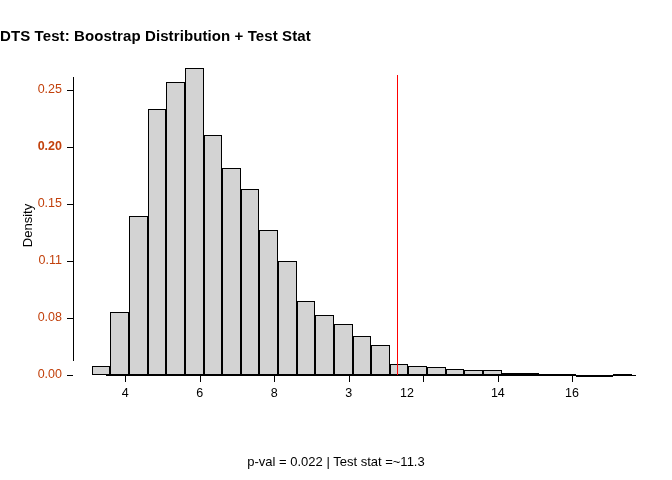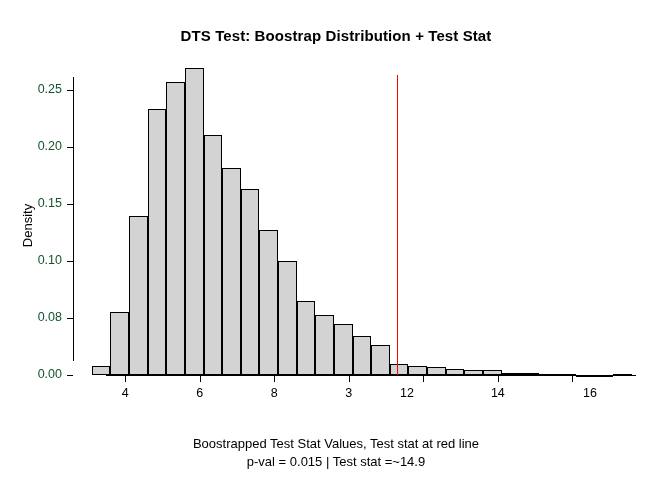--- a/index.html
+++ b/index.html
@@ -16,21 +16,20 @@
   #plot-root {
     position: relative;
     width: 672px;
     height: 480px;
   }
   .plot-title {
     position: absolute;
     top: 27px;
     left: 0;
     width: 672px;
-    text-align: center;
     font-size: 15px;
     font-weight: bold;
     color: #000000;
     letter-spacing: 0.1px;
   }
   .y-axis-label {
     position: absolute;
     left: -33px;
     top: 218px;
     width: 120px;
@@ -99,21 +98,21 @@
     background: #000000;
   }
   .ytick { width: 6px; height: 1px; left: 67px; }
   .xtick { height: 6px; width: 1px; top: 376px; }
   .ytick-label {
     position: absolute;
     right: 0;
     width: 60px;
     text-align: right;
     font-size: 12.5px;
-    color: #14532d;
+    color: #c2410c;
   }
   .xtick-label {
     position: absolute;
     width: 40px;
     text-align: center;
     font-size: 12.5px;
     color: #000000;
     top: 386px;
   }
 </style>
@@ -128,43 +127,43 @@
 
   <div id="y-axis-line" class="axis-line"></div>
   <div id="x-axis-line" class="axis-line"></div>
 
   <div id="yticks-group">
       <div class="tick ytick" style="top: 375px;"></div>
       <div class="ytick-label" style="top: 367px; left: 0px; width: 62px;">0.00</div>
       <div class="tick ytick" style="top: 318.08px;"></div>
       <div class="ytick-label" style="top: 310.08px; left: 0px; width: 62px;">0.08</div>
       <div class="tick ytick" style="top: 261.16px;"></div>
-      <div class="ytick-label" style="top: 253.16px; left: 0px; width: 62px;">0.10</div>
+      <div class="ytick-label" style="top: 253.16px; left: 0px; width: 62px;">0.11</div>
       <div class="tick ytick" style="top: 204.24px;"></div>
       <div class="ytick-label" style="top: 196.24px; left: 0px; width: 62px;">0.15</div>
       <div class="tick ytick" style="top: 147.32px;"></div>
-      <div class="ytick-label" style="top: 139.32px; left: 0px; width: 62px;">0.20</div>
+      <div class="ytick-label" style="top: 139.32px; left: 0px; width: 62px; font-weight: bold;">0.20</div>
       <div class="tick ytick" style="top: 90.4px;"></div>
       <div class="ytick-label" style="top: 82.4px; left: 0px; width: 62px;">0.25</div>
     </div>
   <div id="xticks-group">
       <div class="tick xtick" style="left: 125.26px;"></div>
       <div class="xtick-label" style="left: 105.26px;">4</div>
       <div class="tick xtick" style="left: 199.781px;"></div>
       <div class="xtick-label" style="left: 179.781px;">6</div>
       <div class="tick xtick" style="left: 274.301px;"></div>
       <div class="xtick-label" style="left: 254.301px;">8</div>
       <div class="tick xtick" style="left: 348.822px;"></div>
       <div class="xtick-label" style="left: 328.822px;">3</div>
       <div class="tick xtick" style="left: 423.342px;"></div>
       <div class="xtick-label" style="left: 387px;">12</div>
       <div class="tick xtick" style="left: 497.863px;"></div>
       <div class="xtick-label" style="left: 477.863px;">14</div>
       <div class="tick xtick" style="left: 572.384px;"></div>
-      <div class="xtick-label" style="left: 570px; text-align: center;">16</div>
+      <div class="xtick-label" style="left: 552px; text-align: center;">16</div>
     </div>
 
   <div id="panel">
     <div id="bars">
         <div class="bar" title="0.008" style="left: 5.72603px; width: 18.6301px; top: 295.893px; height: 9.1072px;"></div>
         <div class="bar" title="0.055" style="left: 24.3562px; width: 18.6301px; top: 242.388px; height: 62.612px;"></div>
         <div class="bar" title="0.14" style="left: 42.9863px; width: 18.6301px; top: 145.624px; height: 159.376px;"></div>
         <div class="bar" title="0.234" style="left: 61.6164px; width: 18.6301px; top: 38.6144px; height: 266.386px;"></div>
         <div class="bar" title="0.257" style="left: 80.2466px; width: 18.6301px; top: 12.4312px; height: 292.569px;"></div>
         <div class="bar" title="0.27" style="left: 98.8767px; width: 18.6301px; top: -2.368px; height: 307.368px;"></div>
@@ -188,16 +187,15 @@
         <div class="bar" title="0.002" style="left: 434.219px; width: 18.6301px; top: 302.723px; height: 2.2768px;"></div>
         <div class="bar" title="0.001" style="left: 452.849px; width: 18.6301px; top: 303.862px; height: 1.1384px;"></div>
         <div class="bar" title="0.001" style="left: 471.479px; width: 18.6301px; top: 303.862px; height: 1.1384px;"></div>
         <div class="bar" title="0" style="left: 490.11px; width: 18.6301px; top: 305px; height: 1px;"></div>
         <div class="bar" title="0" style="left: 508.74px; width: 18.6301px; top: 305px; height: 1px;"></div>
         <div class="bar" title="0.001" style="left: 527.37px; width: 18.6301px; top: 303.862px; height: 1.1384px;"></div>
       </div>
   <div class="testline" style="left: 311.26px; top: 5px; height: 300px; background: rgb(255, 0, 0);"></div>
     </div>
 
-  <div class="x-axis-caption line1">Boostrapped Test Stat Values, Test stat at red line</div>
-  <div class="x-axis-caption line2">p-val = 0.015 | Test stat =~14.9</div>
+  <div class="x-axis-caption line2">p-val = 0.022 | Test stat =~11.3</div>
 
 </div>
 
 </body></html>

